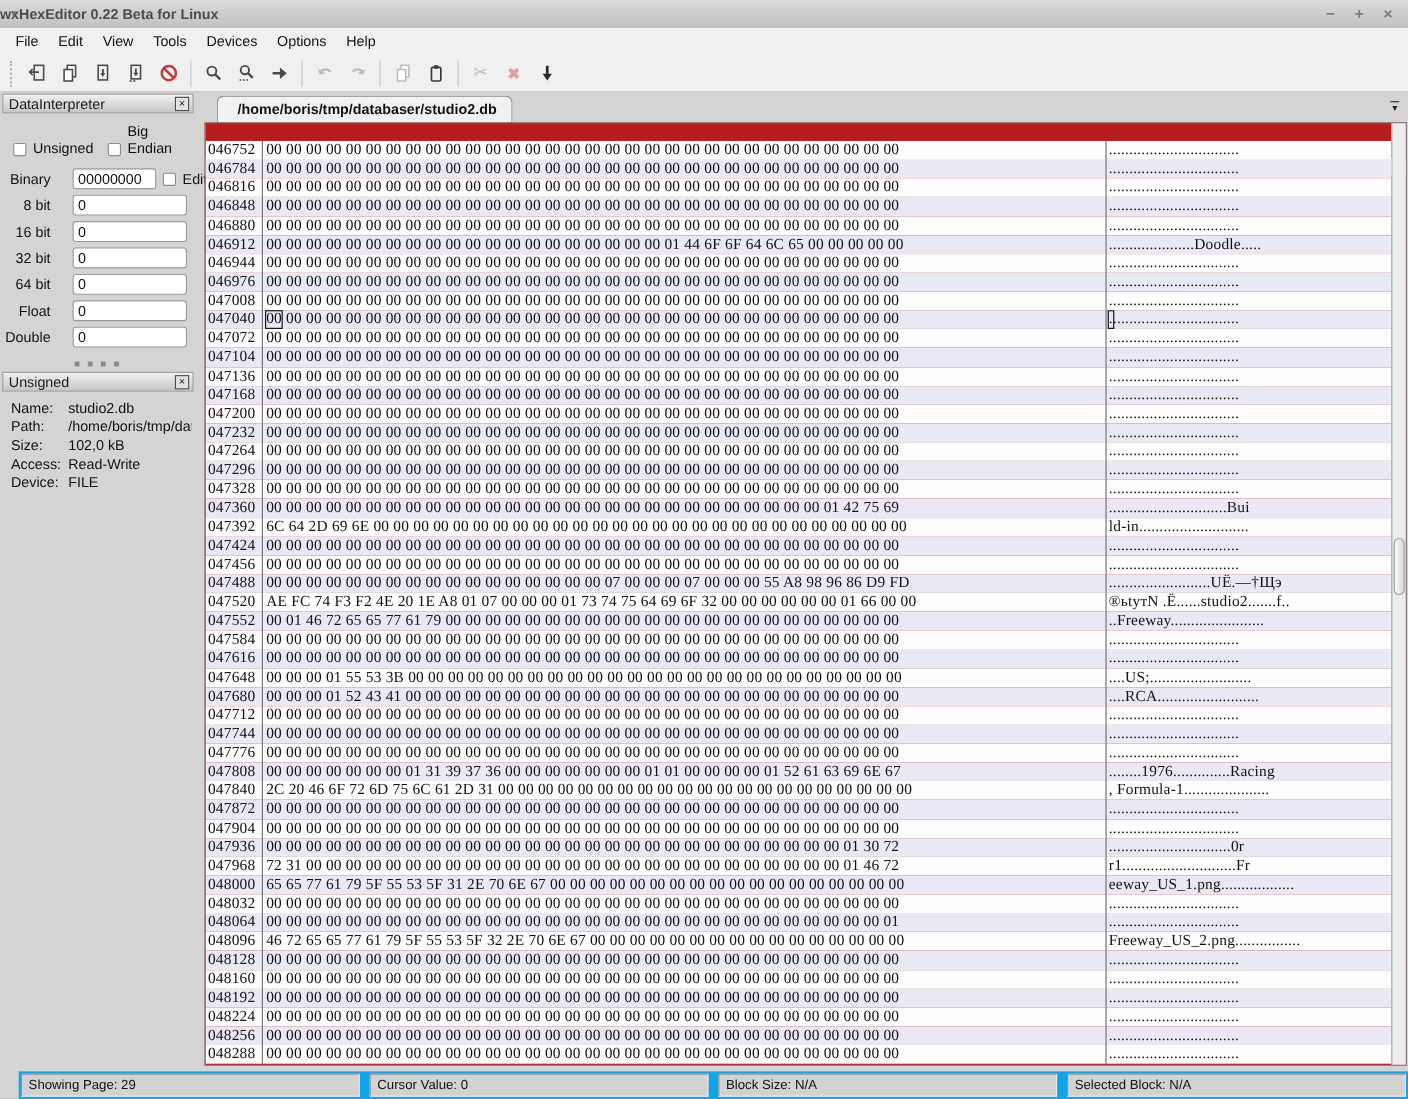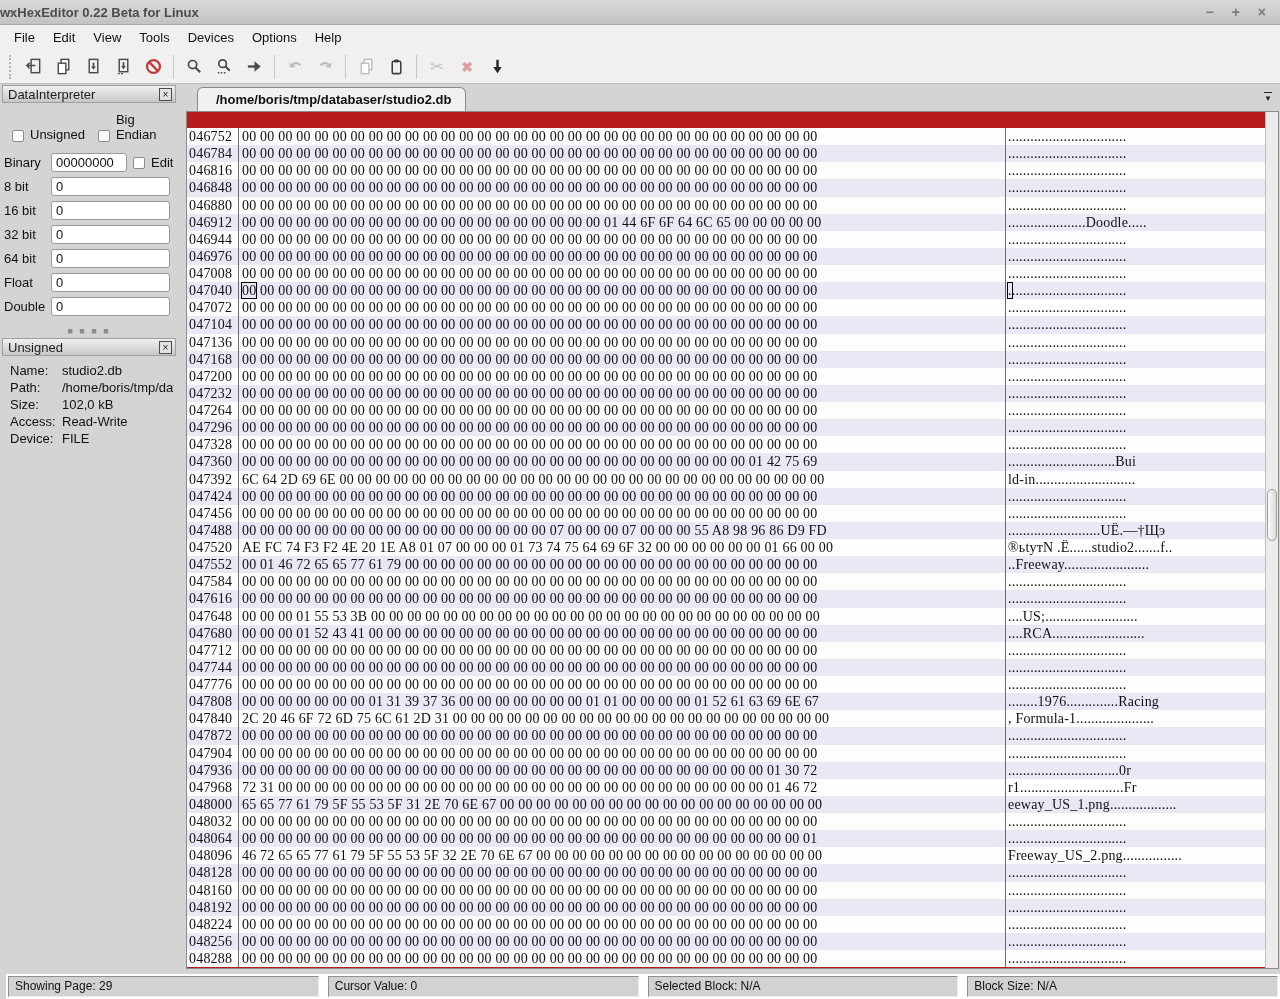--- a/index.html
+++ b/index.html
@@ -27,21 +27,21 @@
   .dock{position:absolute;left:0;top:0;width:178px;bottom:0}
   .phdr{height:18px;background:linear-gradient(#f0f0f0,#c7c7c7);border:1px solid #9e9e9e;display:flex;align-items:center;margin:1px 2px 0 2px}
   .ptitle{padding-left:5px;color:#1c1c1c}
   .pclose{margin-left:auto;margin-right:3px;width:13px;height:13px;border:1px solid #4c4c4c;background:#e2e2e2;font-size:10px;line-height:11px;text-align:center;color:#222}
   .pbody{padding:6px 4px 4px 4px}
   .cbrow{display:flex;align-items:flex-end;margin:3px 0 11px 8px}
   .cb{width:12px;height:12px;background:#fff;border:1px solid #8c8c8c;border-radius:2px;flex:none}
   .cblbl{margin-left:6px}
   .cb2{margin-left:13px}
   .fld{display:flex;align-items:center;margin-bottom:5px}
-  .flbl{width:42px;margin-right:5px;flex:none}
+  .flbl{width:42px;text-align:right;margin-right:20px;flex:none}
   .tbox{background:#fff;border:1px solid #9a9a9a;border-radius:3px;height:19px;line-height:17px;padding-left:4px;flex:1;margin-right:4px;overflow:hidden;white-space:nowrap}
   .tbox.small{flex:none;width:76px}
   .dots{height:12px;display:flex;align-items:center;justify-content:center;color:#8a8a8a;font-size:9px;letter-spacing:2px}
   .irow{display:flex;line-height:17px;padding-left:6px;white-space:nowrap;overflow:hidden}
   .ilbl{width:52px;flex:none}
 
   
   .notebook{position:absolute;left:186px;right:0;top:0;bottom:0}
   .tabbar{height:27px;position:relative}
   .tab{position:absolute;left:11px;bottom:0;height:24px;line-height:23px;padding:0 14px 0 18px;background:#f1f1f1;border:1px solid #8b8b8b;border-bottom:none;border-radius:6px 6px 0 0;font-weight:bold}
@@ -55,21 +55,21 @@
   .hrow.odd{background:#e9e9f6}
   .hrow.even{background:#fdfdfe}
   .c-off{width:52px;padding-left:2px;border-right:1px solid #6b6b6b;flex:none}
   .c-hex{width:766px;padding-left:3px;flex:none}
   .c-asc{flex:1;border-left:1px solid #6b6b6b;padding-left:2px;overflow:hidden}
   .cursor{outline:1px solid #000}
   .vscroll{position:absolute;top:0;right:0;width:13px;bottom:0;background:#ececec;border-left:1px solid #bdbdbd}
   .vthumb{position:absolute;left:1px;right:1px;top:44%;height:52px;background:linear-gradient(90deg,#fbfbfb,#d9d9d9);border:1px solid #9b9b9b;border-radius:6px}
 
   
-  .statusbar{position:absolute;left:6px;right:0;bottom:0;height:25px;background:#ffffff;display:flex;gap:9px;padding:2px}
+  .statusbar{position:absolute;left:17px;right:0;bottom:0;height:25px;background:#0ea5e9;display:flex;gap:9px;padding:2px}
   .seg{flex:1;border:1px solid;border-color:#8f8f8f #ececec #ececec #8f8f8f;font-size:12px;line-height:19px;padding-left:6px;background:#d2d2d2}
 </style>
 </head>
 <body>
 
 <div class="window">
 
   <div class="titlebar">
     <span class="tb-tri">▾</span>
     <span class="tb-title">wxHexEditor 0.22 Beta for Linux</span>
@@ -286,17 +286,17 @@
           <div class="vthumb"></div>
         </div>
       </div>
     </div>
 
   </div>
 
   <div class="statusbar" id="statusbar">
       <div class="seg">Showing Page: 29</div>
       <div class="seg">Cursor Value: 0</div>
+      <div class="seg">Block Size: N/A</div>
       <div class="seg">Selected Block: N/A</div>
-      <div class="seg">Block Size: N/A</div>
     </div>
 
 </div>
 
 </body></html>

